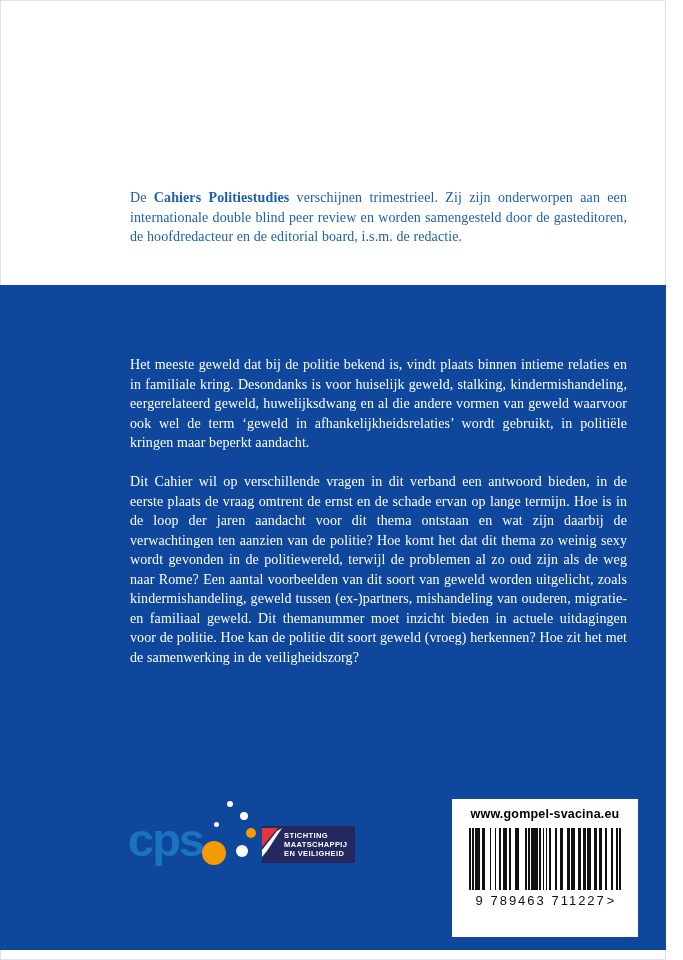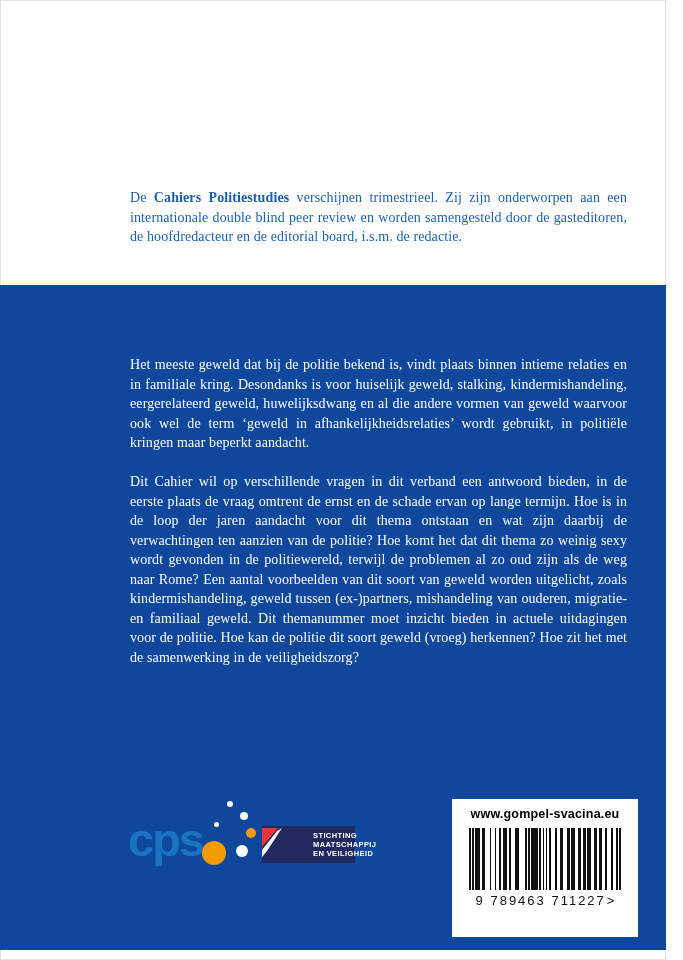--- a/index.html
+++ b/index.html
@@ -56,21 +56,21 @@
   .dot.d2 { width: 8px;  height: 8px;  background: #ffffff;          left: 112px; top: 12px; }
   .dot.d3 { width: 10px; height: 10px; background: var(--cps-orange); left: 118px; top: 28px; }
   .dot.d4 { width: 12px; height: 12px; background: #ffffff;          left: 108px; top: 45px; }
   .dot.d5 { width: 24px; height: 24px; background: var(--cps-orange); left: 74px;  top: 41px; }
   .dot.d6 { width: 5px;  height: 5px;  background: #ffffff;          left: 86px;  top: 22px; }
   
   .smv-logo {
     position: absolute; left: 262px; top: 541px;
     width: 93px; height: 37px;
     background: var(--smv-navy);
-    display: flex; align-items: stretch; gap: 29px;
+    display: flex; align-items: stretch;
   }
   .smv-flag { width: 22px; height: 37px; flex: 0 0 22px; display: block; }
   .smv-flag .red { fill: var(--smv-red); }
   .smv-flag .wht { fill: #ffffff; }
   .smv-text {
     flex: 1; display: flex; flex-direction: column; justify-content: center;
     font-family: "Liberation Sans", sans-serif;
     font-weight: bold; font-size: 7.5px; line-height: 9px;
     letter-spacing: 0.4px; color: #ffffff;
   }

